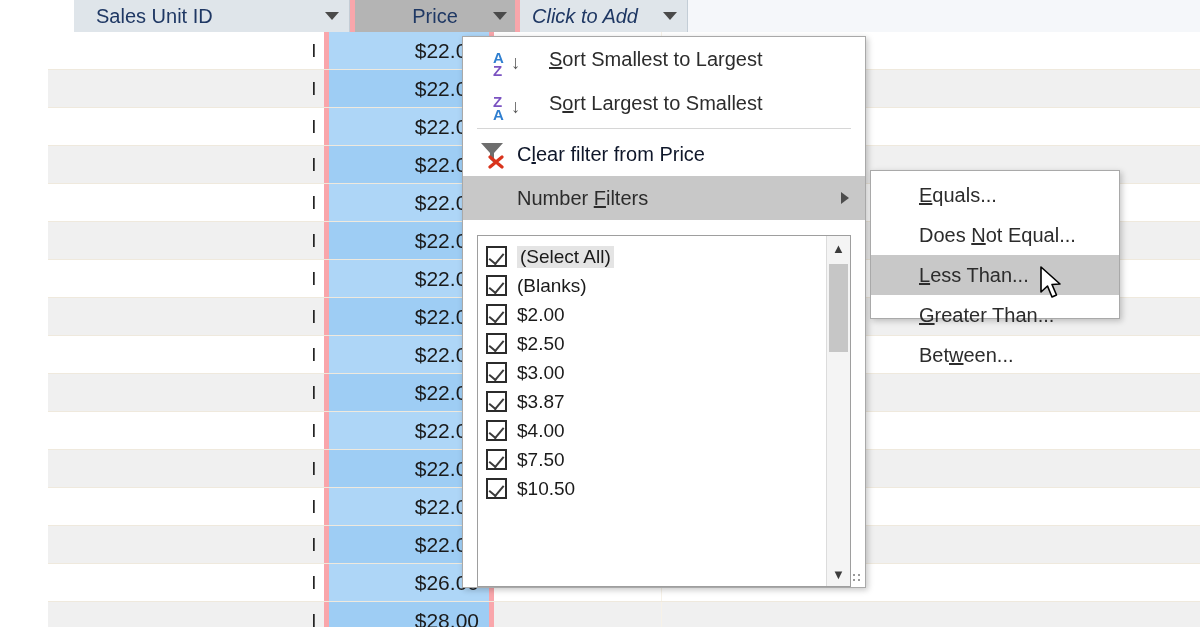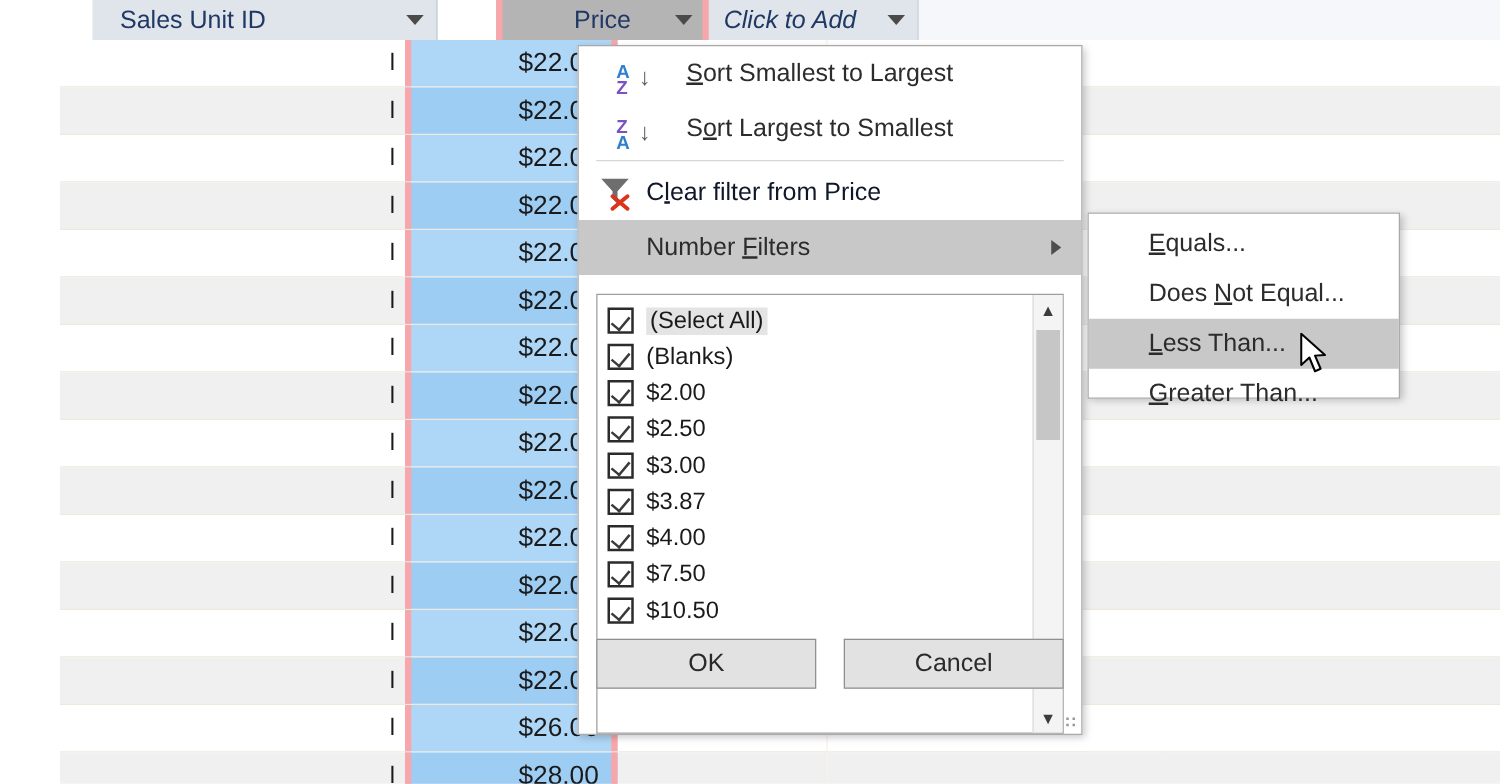--- a/index.html
+++ b/index.html
@@ -28,21 +28,20 @@
     background: #dfe5ea;
     border-right: 1px solid #c3cdd6;
     display: flex; align-items: center;
     color: #1f3864; font-size: 20px;
   }
   .col-head.sales { width: 276px; padding-left: 22px; }
   .col-head.price {
     width: 170px; background: #b4b4b4;
     border-left: 5px solid #f9a6ab; border-right: 5px solid #f9a6ab;
     justify-content: center;
-    margin-left: 47px;
   }
   .col-head.price .ch-label { color: #1f3864; }
   .col-head.add { width: 168px; padding-left: 12px; font-style: italic; }
   .col-head.tail { flex: 1; background: #f5f7fa; border-right: none; }
 
   .ch-label { white-space: nowrap; }
   .ch-caret {
     position: absolute; right: 10px; top: 50%; transform: translateY(-50%);
     width: 0; height: 0;
     border-left: 7px solid transparent; border-right: 7px solid transparent;
@@ -436,24 +435,20 @@
             </div>
           </div>
         <div class="sbar">
           <div class="sb-btn sb-up">▲</div>
           <div class="sb-thumb"></div>
           <div class="sb-btn sb-dn">▼</div>
         </div>
       </div>
     </div>
 
-    <div class="btn-row">
-      <div class="btn">OK</div>
-      <div class="btn">Cancel</div>
-    </div>
 
     <div class="resize-grip">
       <i style="right:0;top:4px"></i>
         <i style="right:5px;top:4px"></i>
       <i style="right:0;top:9px"></i>
         <i style="right:5px;top:9px"></i>
     </div>
   </div>
 
   <div class="submenu">
@@ -462,20 +457,23 @@
           <span><span class="u">E</span><span>q</span><span>u</span><span>a</span><span>l</span><span>s</span><span>.</span><span>.</span><span>.</span></span>
         </div>
         <div class="smi">
           <span><span>D</span><span>o</span><span>e</span><span>s</span><span> </span><span class="u">N</span><span>o</span><span>t</span><span> </span><span>E</span><span>q</span><span>u</span><span>a</span><span>l</span><span>.</span><span>.</span><span>.</span></span>
         </div>
         <div class="smi active">
           <span><span class="u">L</span><span>e</span><span>s</span><span>s</span><span> </span><span>T</span><span>h</span><span>a</span><span>n</span><span>.</span><span>.</span><span>.</span></span>
         </div>
         <div class="smi">
           <span><span class="u">G</span><span>r</span><span>e</span><span>a</span><span>t</span><span>e</span><span>r</span><span> </span><span>T</span><span>h</span><span>a</span><span>n</span><span>.</span><span>.</span><span>.</span></span>
+        </div>
+        <div class="smi">
+          <span><span>B</span><span>e</span><span>t</span><span class="u">w</span><span>e</span><span>e</span><span>n</span><span>.</span><span>.</span><span>.</span></span>
         </div>
       </div>
   </div>
 
   <div class="cursor">
     <svg width="26" height="36" viewBox="0 0 26 36">
       <polygon points="1,1 1,26 7.5,20 12,31 16.5,29 12,18.5 20,18" fill="#ffffff" stroke="#000000" stroke-width="1.6" stroke-linejoin="round"></polygon>
     </svg>
   </div>
 </div>

